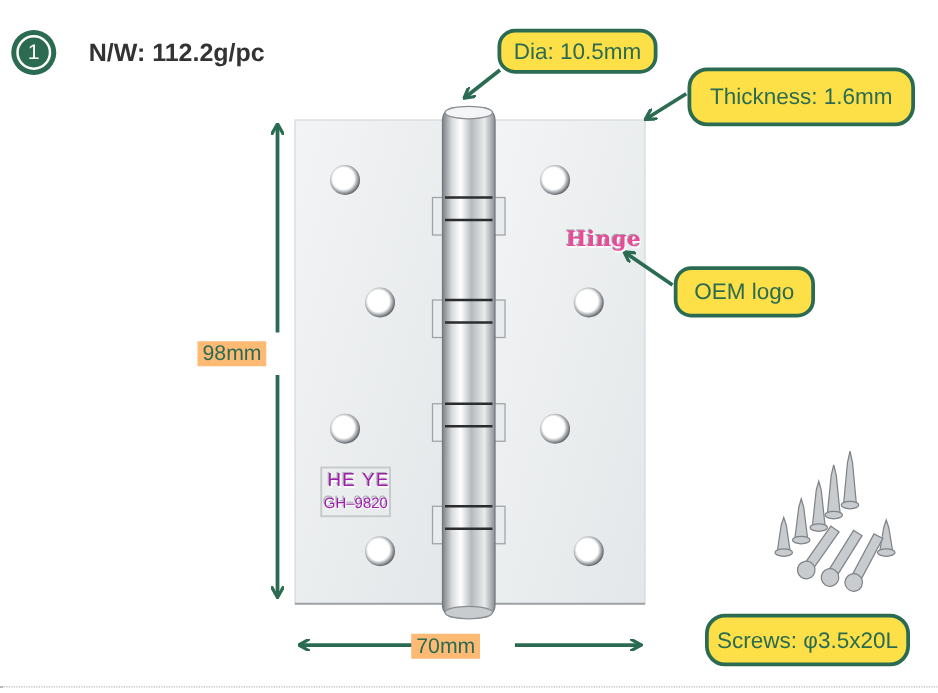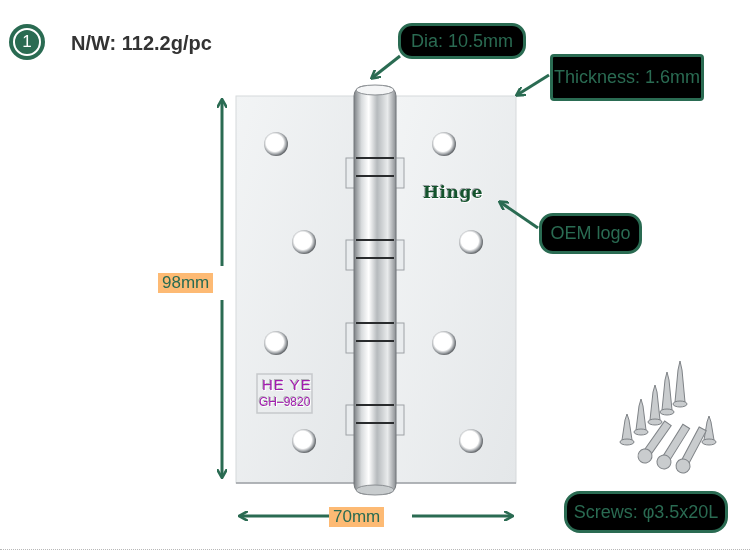--- a/index.html
+++ b/index.html
@@ -17,37 +17,38 @@
     .badge-inner {
       width: 28px; height: 28px; border-radius: 50%;
       border: 2px solid #ffffff; box-sizing: border-box;
       display: flex; align-items: center; justify-content: center;
       color: #ffffff; font-size: 17px;
     }
     .weight {
       left: 54px; top: 32px; font-size: 20px; font-weight: bold; color: #333333; margin-left: 17px;
     }
     .callout {
-      border: 3px solid #2a6b52; border-radius: 14px; background: #000000;
+      border: 3px solid #2a6b52; border-radius: 14px; background: #fde047;
       color: #2a6b52; font-size: 18px; box-sizing: border-box;
       display: flex; align-items: center; justify-content: center; white-space: nowrap;
     }
     .dimlabel { color: #2a6b52; font-size: 17px; background: #fdba74; padding: 0 4px; }
     .divider {
       left: 0; top: 549px; width: 750px; height: 0;
       border-top: 1px dotted #b8b8b8;
     }
     .stamp {
       color: #a21caf; font-size: 14px; line-height: 1;
       text-shadow: 1px 1px 0 #ffffff, -1px -1px 0 #b0b3b5;
     }
     .logo {
-      color: #14532d; font-weight: bold; font-size: 17px; letter-spacing: 0.5px;
+      color: #ec4899; font-weight: bold; font-size: 17px; letter-spacing: 0.5px;
       text-shadow: 1px 1px 0 #ffffff, -1px -1px 0 #9ea2a5;
       font-family: "DejaVu Serif", serif;
+      margin-left: 30px;
     }
   </style>
 </head>
 <body>
 
 <div class="abs badge">
   <div class="badge-inner">1</div>
 </div>
 <div class="abs weight">N/W: 112.2g/pc</div>
 
@@ -176,20 +177,20 @@
         <circle cx="0" cy="0" r="7"></circle>
       </g>
   </g>
 </svg>
 
 <div class="abs stamp" style="left:262px;top:377px;font-size:15px;letter-spacing:1px;">HE YE</div>
 <div class="abs stamp" style="left:259px;top:396px;font-size:12px;">GH–9820</div>
 <div class="abs logo" style="left:423px;top:182px;">Hinge</div>
 
 <div class="abs callout" style="left:398px;top:23px;width:128px;height:36px;">Dia: 10.5mm</div>
-<div class="abs callout" style="left:550px;top:54px;width:154px;height:47px;border-radius:4px;">Thickness: 1.6mm</div>
-<div class="abs callout" style="left:539px;top:213px;width:103px;height:41px;">OEM logo</div>
+<div class="abs callout" style="left:550px;top:54px;width:182px;height:47px;border-radius:16px;">Thickness: 1.6mm</div>
+<div class="abs callout" style="left:539px;top:213px;width:113px;height:41px;">OEM logo</div>
 <div class="abs callout" style="left:564px;top:491px;width:164px;height:42px;border-radius:16px;">Screws: φ3.5x20L</div>
 
 <div class="abs dimlabel" style="left:158px;top:273px;">98mm</div>
 <div class="abs dimlabel" style="left:329px;top:507px;">70mm</div>
 
 <div class="abs divider"></div>
 
 </body></html>

